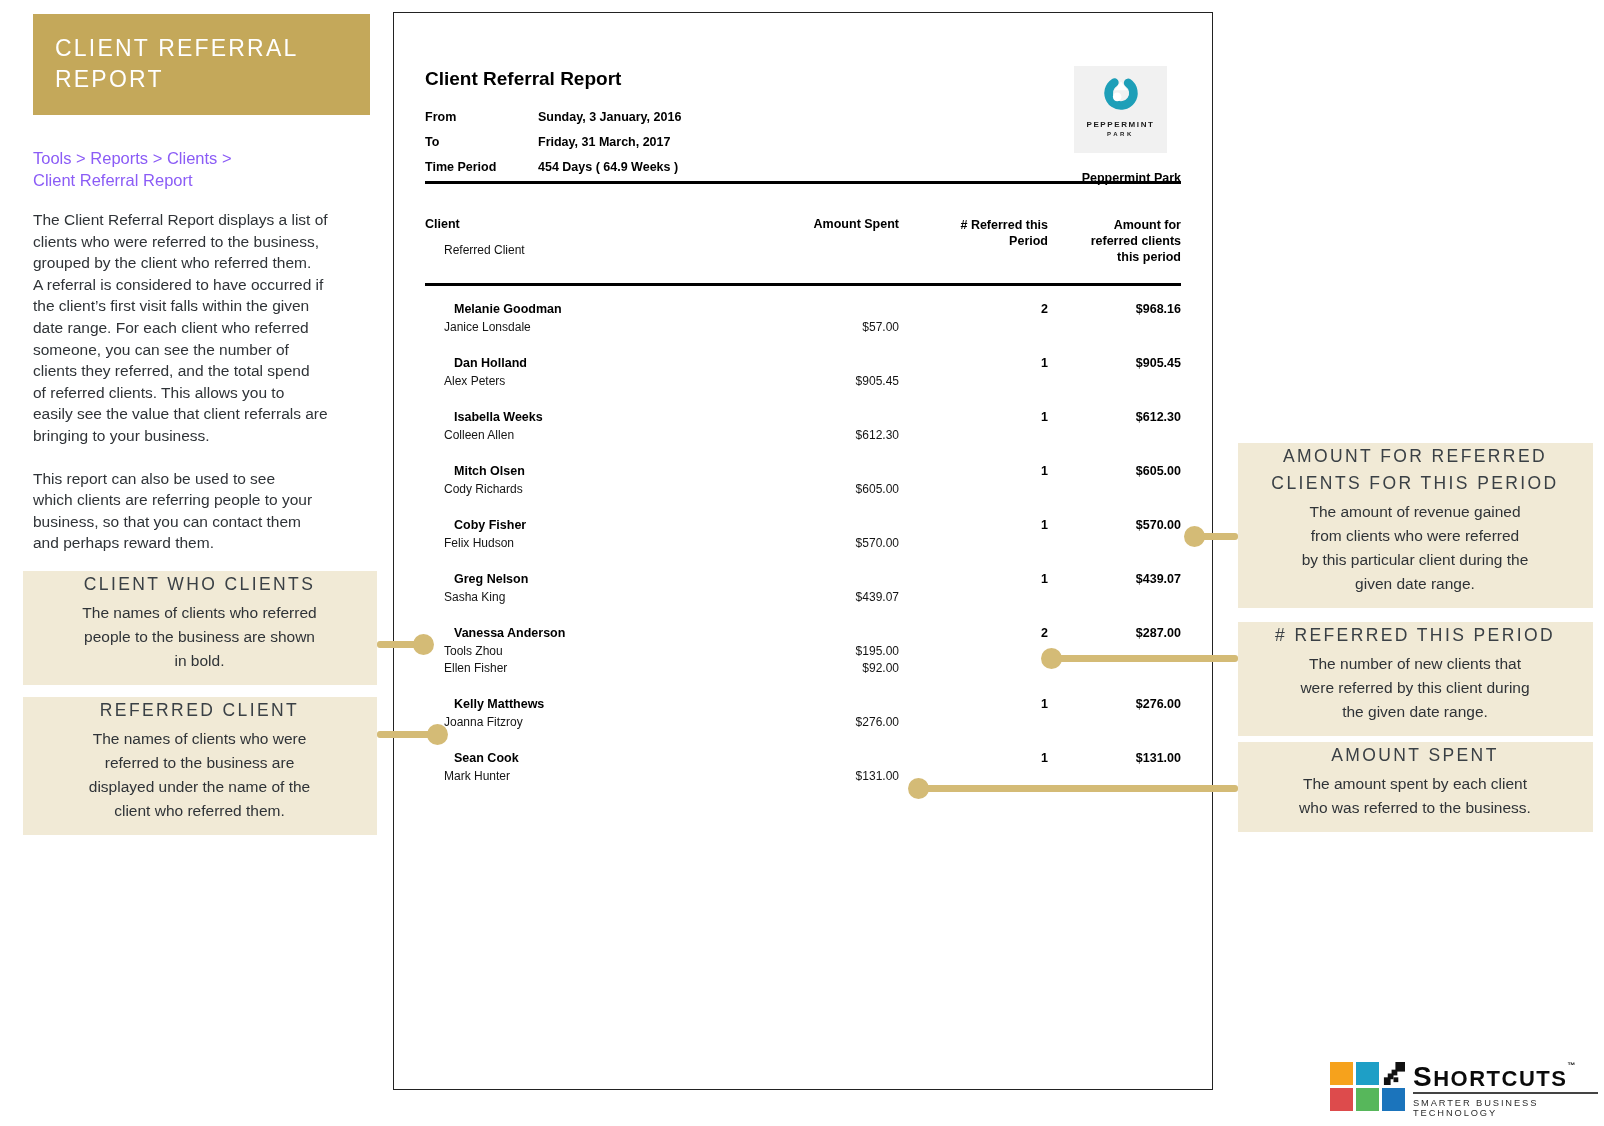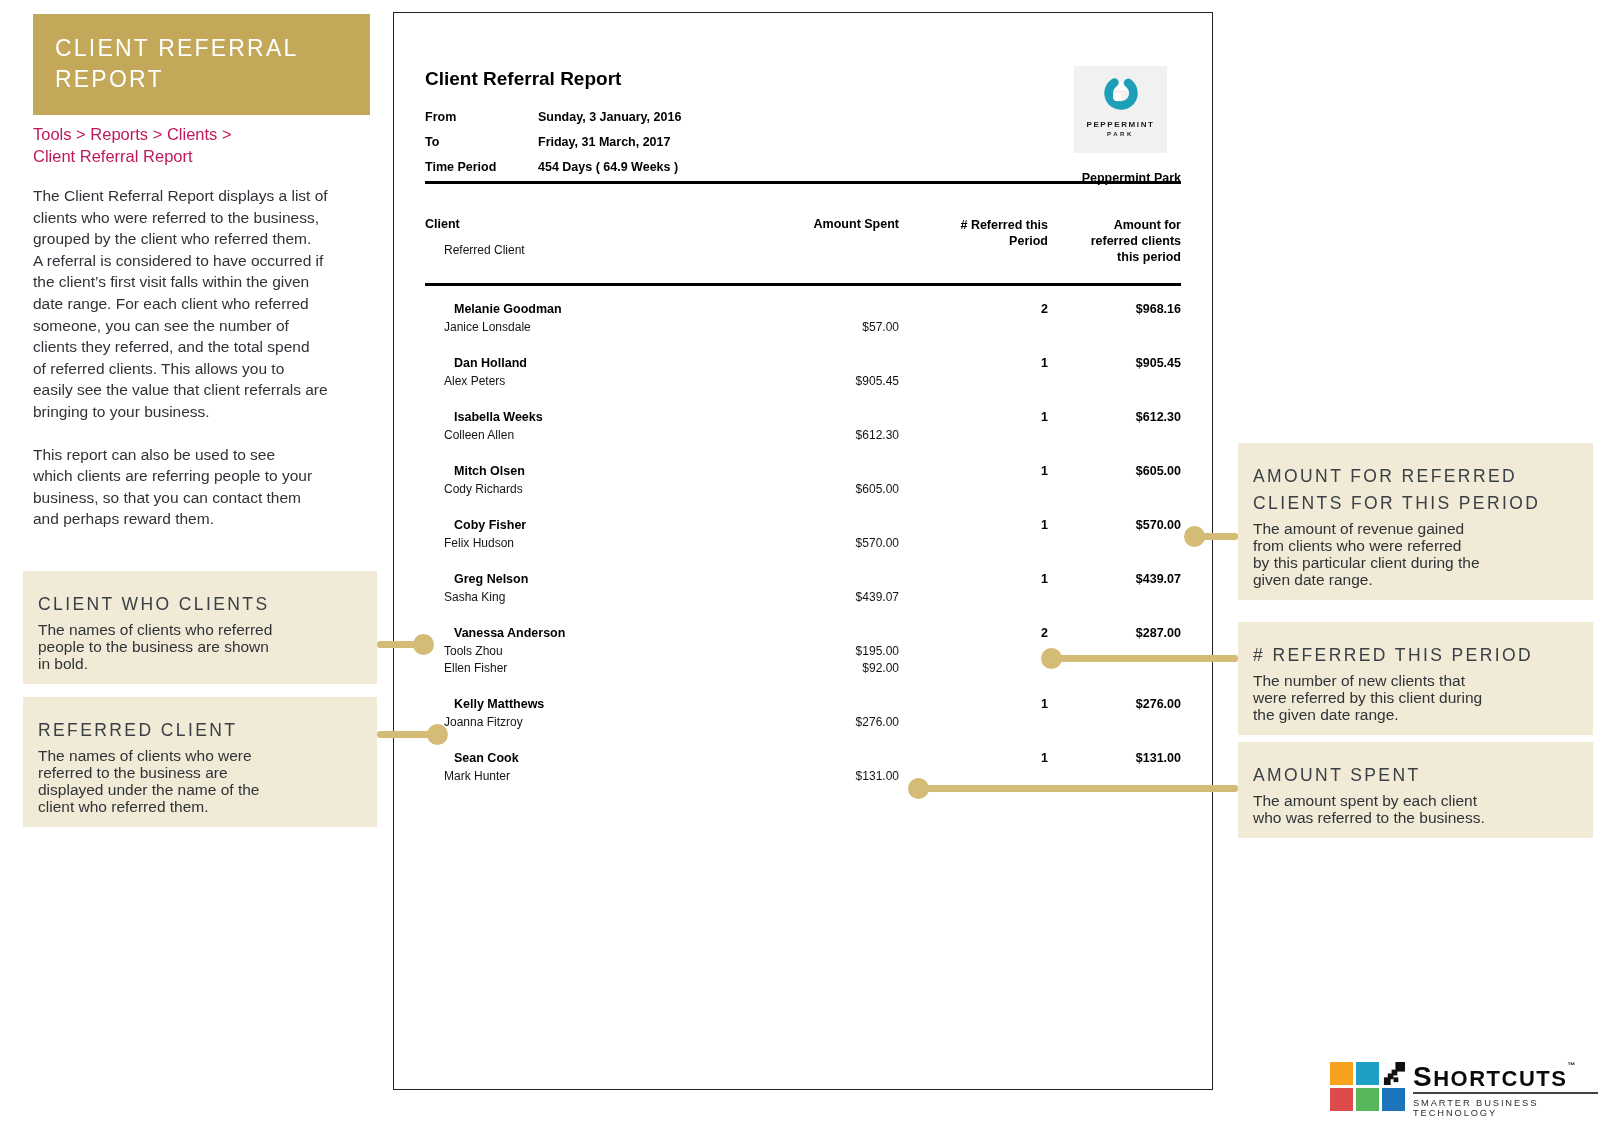--- a/index.html
+++ b/index.html
@@ -2,27 +2,27 @@
 <html><head>
 <meta charset="utf-8">
 <style>
   html,body{margin:0;padding:0;background:#ffffff;}
   body{width:1604px;height:1126px;position:relative;font-family:"Liberation Sans",sans-serif;overflow:hidden;}
 
   
   .sidebar{position:absolute;left:33px;top:14px;width:337px;}
   .side-title{background:#C4A85A;color:#ffffff;padding:19px 20px 20px 22px;
     font-size:23px;line-height:31px;letter-spacing:2.2px;font-weight:400;}
-  .breadcrumb{margin-top:8px;color:#be185d;font-size:16.5px;line-height:22px;white-space:pre-line;}
+  .breadcrumb{margin-top:32px;color:#8b5cf6;font-size:16.5px;line-height:22px;white-space:pre-line;}
   .intro{margin-top:18px;color:#2F3337;font-size:15.5px;line-height:21.6px;white-space:pre-line;}
   .intro + .intro{margin-top:21px;}
 
-  .callout{position:absolute;background:#F1EAD6;width:354px;box-sizing:border-box;padding:20px 16px 12px 15px;}
+  .callout{position:absolute;background:#F1EAD6;width:354px;box-sizing:border-box;padding:0 16px 12px 15px;text-align:center;}
   .callout .c-title{color:#3A4045;font-size:17.5px;letter-spacing:2.4px;font-weight:400;line-height:27px;white-space:pre-line;}
-  .callout .c-body{margin-top:3px;color:#2F3337;font-size:15.5px;line-height:17px;white-space:pre-line;}
+  .callout .c-body{margin-top:3px;color:#2F3337;font-size:15.5px;line-height:24px;white-space:pre-line;}
   #callout-l1{left:23px;top:571px;}
   #callout-l2{left:23px;top:697px;}
   #callout-r1{left:1238px;top:443px;width:355px;}
   #callout-r2{left:1238px;top:622px;width:355px;}
   #callout-r3{left:1238px;top:742px;width:355px;}
 
   
   .page{position:absolute;left:393px;top:12px;width:820px;height:1078px;background:#ffffff;
     border:1.5px solid #222;box-sizing:border-box;padding:0 31px;color:#000;}
   .r-title{margin-top:55px;font-size:19px;font-weight:bold;}

